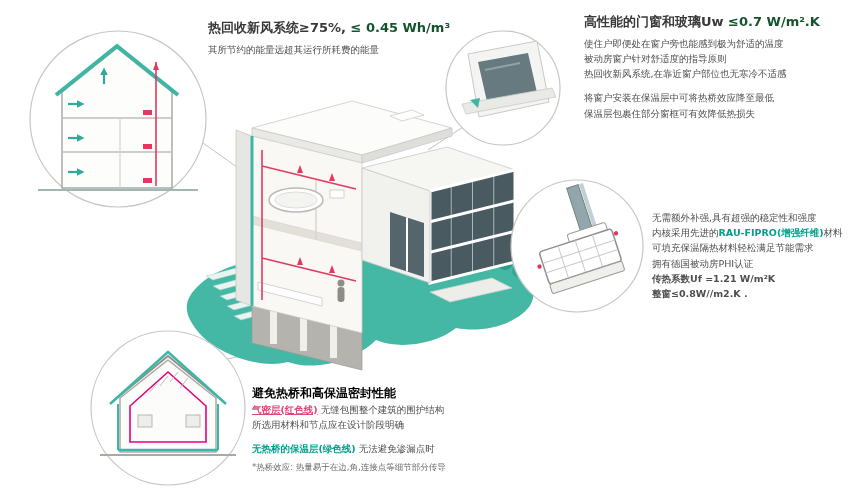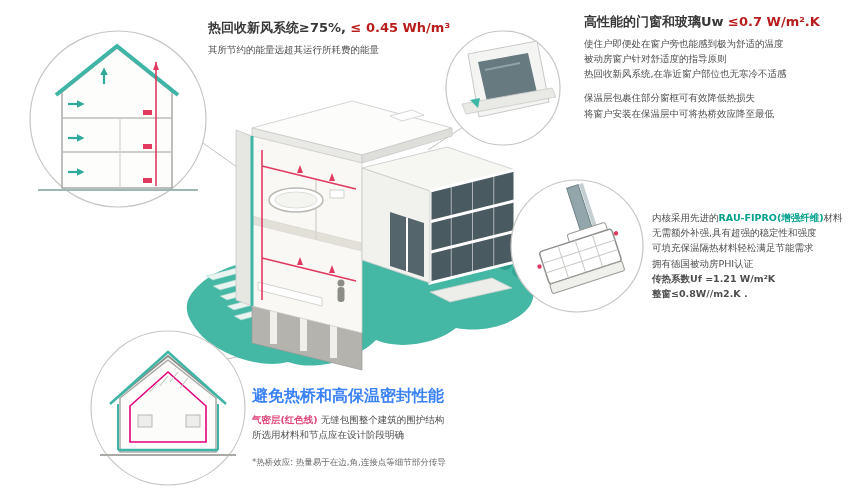--- a/index.html
+++ b/index.html
@@ -1,26 +1,26 @@
 <!DOCTYPE html>
 <html><head>
 <meta charset="utf-8">
 <style>
   html,body{margin:0;padding:0;background:#fff;}
   .canvas{position:relative;width:865px;height:492px;background:#fff;overflow:hidden;
           font-family:"DejaVu Sans","Liberation Sans",sans-serif;}
   .layer{position:absolute;left:0;top:0;}
   .tb{position:absolute;}
   .tb .t{font-size:13px;font-weight:bold;color:#383838;line-height:1.3;margin-bottom:5px;}
-  .tb .t2{font-size:16px;font-weight:bold;color:#3b82f6;line-height:1.3;margin-bottom:5px;}
+  .tb .t2{font-size:12px;font-weight:bold;color:#000000;line-height:1.3;}
   .tb .l{font-size:9.5px;color:#4E4E4E;line-height:1.6;}
-  .grn{color:#b91c1c;text-align:right;}
+  .grn{color:#14532d;text-align:right;}
   .grnb{color:#00A08C;font-weight:bold;}
   .redt{color:#E0457B;}
-  .redb{color:#E0457B;font-weight:bold;}
+  .redb{color:#E0457B;font-weight:bold;text-decoration:underline;}
   .gap{height:9px;}
   .note{font-size:8.5px;color:#6a6a6a;margin-top:6px;line-height:1.4;}
   #b-vent{left:208px;top:20px;width:262px;}
   #b-win{left:584px;top:14px;width:276px;}
   #b-prof{left:652px;top:210px;width:210px;}
   #b-therm{left:252px;top:386px;width:250px;}
 </style>
 </head>
 <body>
 
@@ -196,38 +196,41 @@
   </div>
 
   <div class="tb" id="b-win">
     <div class="t">
       <span>高性能的门窗和玻璃Uw </span><span class="grn">≤0.7 W/m².K</span>
     </div>
     <div class="l">使住户即便处在窗户旁也能感到极为舒适的温度</div>
     <div class="l">被动房窗户针对舒适度的指导原则</div>
     <div class="l">热回收新风系统,在靠近窗户部位也无寒冷不适感</div>
     <div class="gap"></div>
+    <div class="l">将窗户安装在保温层中可将热桥效应降至最低</div>
     <div class="l">保温层包裹住部分窗框可有效降低热损失</div>
-    <div class="l">将窗户安装在保温层中可将热桥效应降至最低</div>
   </div>
 
   <div class="tb" id="b-prof">
+    <div class="l">无需额外补强,具有超强的稳定性和强度</div>
     <div class="l">
       <span>内核采用先进的</span><span class="grnb">RAU-FIPRO(增强纤维)</span><span>材料</span>
     </div>
-    <div class="l">无需额外补强,具有超强的稳定性和强度</div>
     <div class="l">可填充保温隔热材料轻松满足节能需求</div>
     <div class="l">拥有德国被动房PHI认证</div>
     <div class="l grnb">传热系数Uf =1.21 W/m²K</div>
     <div class="l grnb">整窗≤0.8W//m2.K .</div>
   </div>
 
   <div class="tb" id="b-therm">
     <div class="t2">避免热桥和高保温密封性能</div>
     <div class="l">
       <span class="redb">气密层(红色线)</span><span> 无缝包围整个建筑的围护结构</span>
     </div>
     <div class="l">所选用材料和节点应在设计阶段明确</div>
     <div class="gap"></div>
+    <div class="l">
+      <span class="grnb">无热桥的保温层(绿色线)</span><span> 无法避免渗漏点时</span>
+    </div>
     <div class="note">*热桥效应: 热量易于在边,角,连接点等细节部分传导</div>
   </div>
 
 </div>
 
 </body></html>

